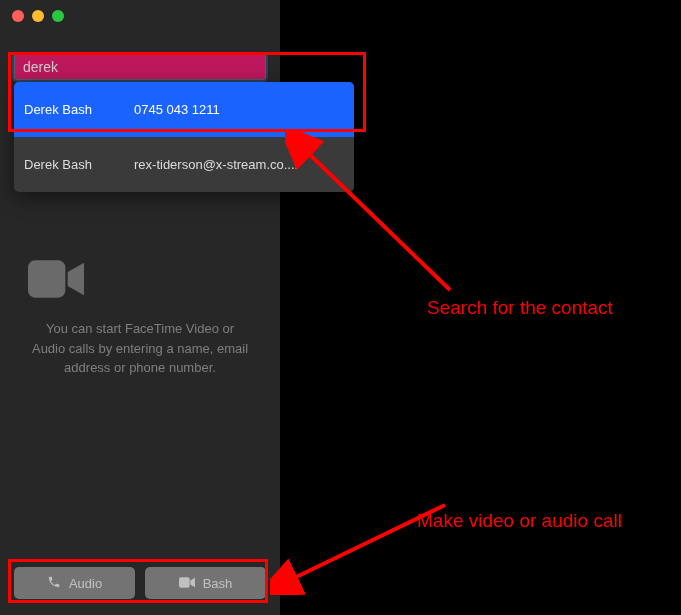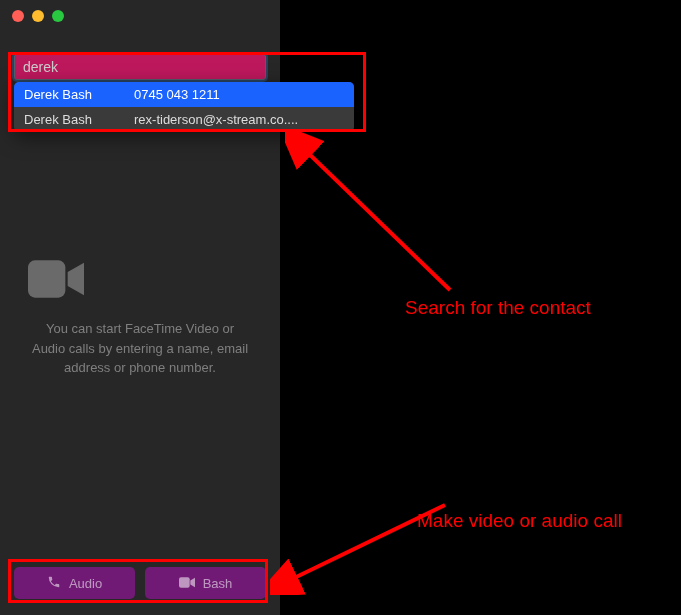--- a/index.html
+++ b/index.html
@@ -67,21 +67,21 @@
       top: 50px;
       width: 340px;
       background: #3a3a3a;
       border-radius: 5px;
       overflow: hidden;
       box-shadow: 0 5px 20px rgba(0,0,0,0.5);
       z-index: 10;
     }
     .dropdown-row {
       display: flex;
-      padding: 5px 10px;
+      padding: 20px 10px;
       font-size: 13px;
       color: #ddd;
       cursor: pointer;
     }
     .dropdown-row.selected {
       background: #1a63ff;
       color: #fff;
     }
     .dr-name { width: 110px; flex-shrink: 0; }
     .dr-detail { flex: 1; overflow: hidden; text-overflow: ellipsis; white-space: nowrap; }
@@ -110,21 +110,21 @@
       line-height: 1.5;
     }
     .call-buttons {
       display: flex;
       gap: 10px;
       padding: 0 14px 16px 14px;
     }
     .call-btn {
       flex: 1;
       height: 32px;
-      background: #701a75;
+      background: #737373;
       border: none;
       border-radius: 5px;
       display: flex;
       align-items: center;
       justify-content: center;
       gap: 8px;
       color: rgba(255,255,255,0.55);
       font-size: 13px;
       font-weight: 500;
       cursor: pointer;
@@ -209,21 +209,21 @@
         <span>Bash</span>
       </button>
     </div>
   </div>
 
   <div class="main-area"></div>
 
   <div class="anno-box top"></div>
   <div class="anno-box bottom"></div>
 
-  <div class="anno-text" style="left:405px; top:297px;">Search for the contact</div>
+  <div class="anno-text" style="left:427px; top:297px;">Search for the contact</div>
   <div class="anno-text" style="left:417px; top:510px;">Make video or audio call</div>
 
   <svg class="anno-arrow" style="left:285px; top:130px;" width="200" height="170">
     <defs>
       <marker id="ah1" markerWidth="12" markerHeight="12" refX="2" refY="5" orient="auto">
         <path d="M0,0 L0,10 L12,5 z" fill="#ff0000"></path>
       </marker>
     </defs>
     <line x1="165" y1="160" x2="20" y2="20" stroke="#ff0000" stroke-width="4" marker-end="url(#ah1)"></line>
   </svg>

